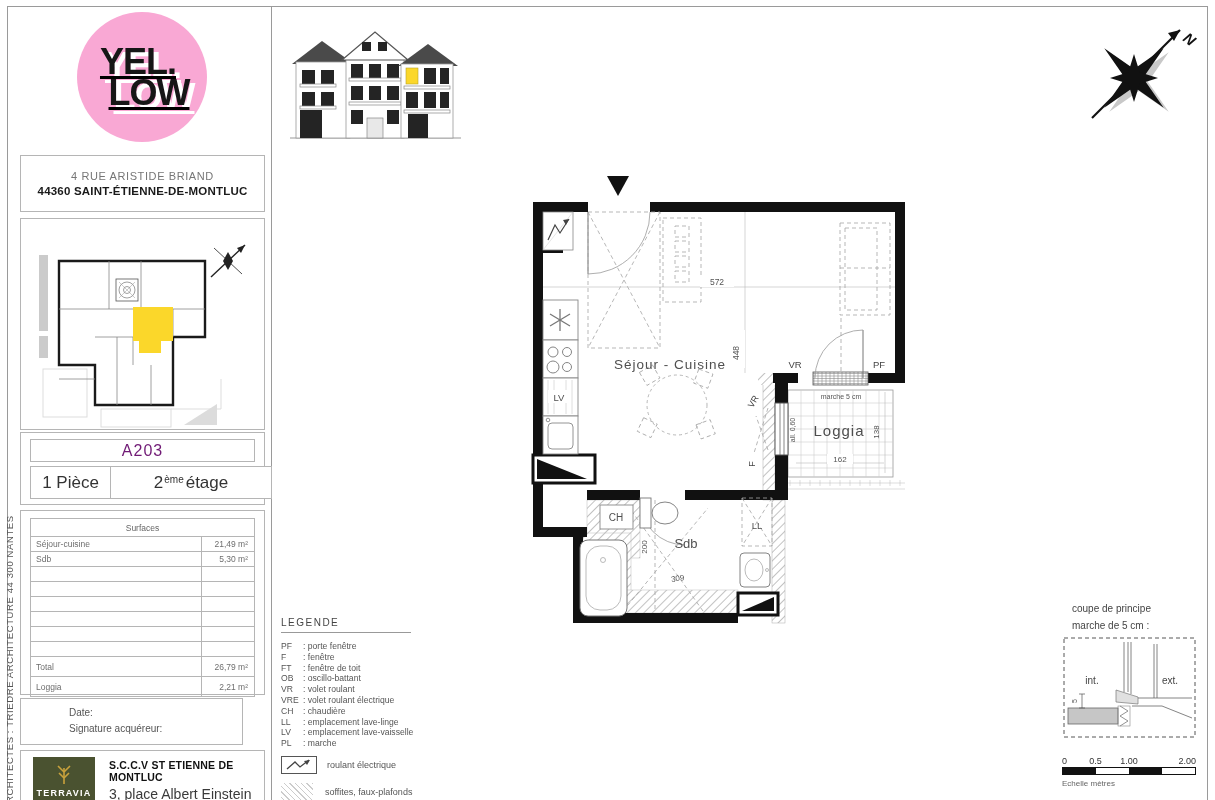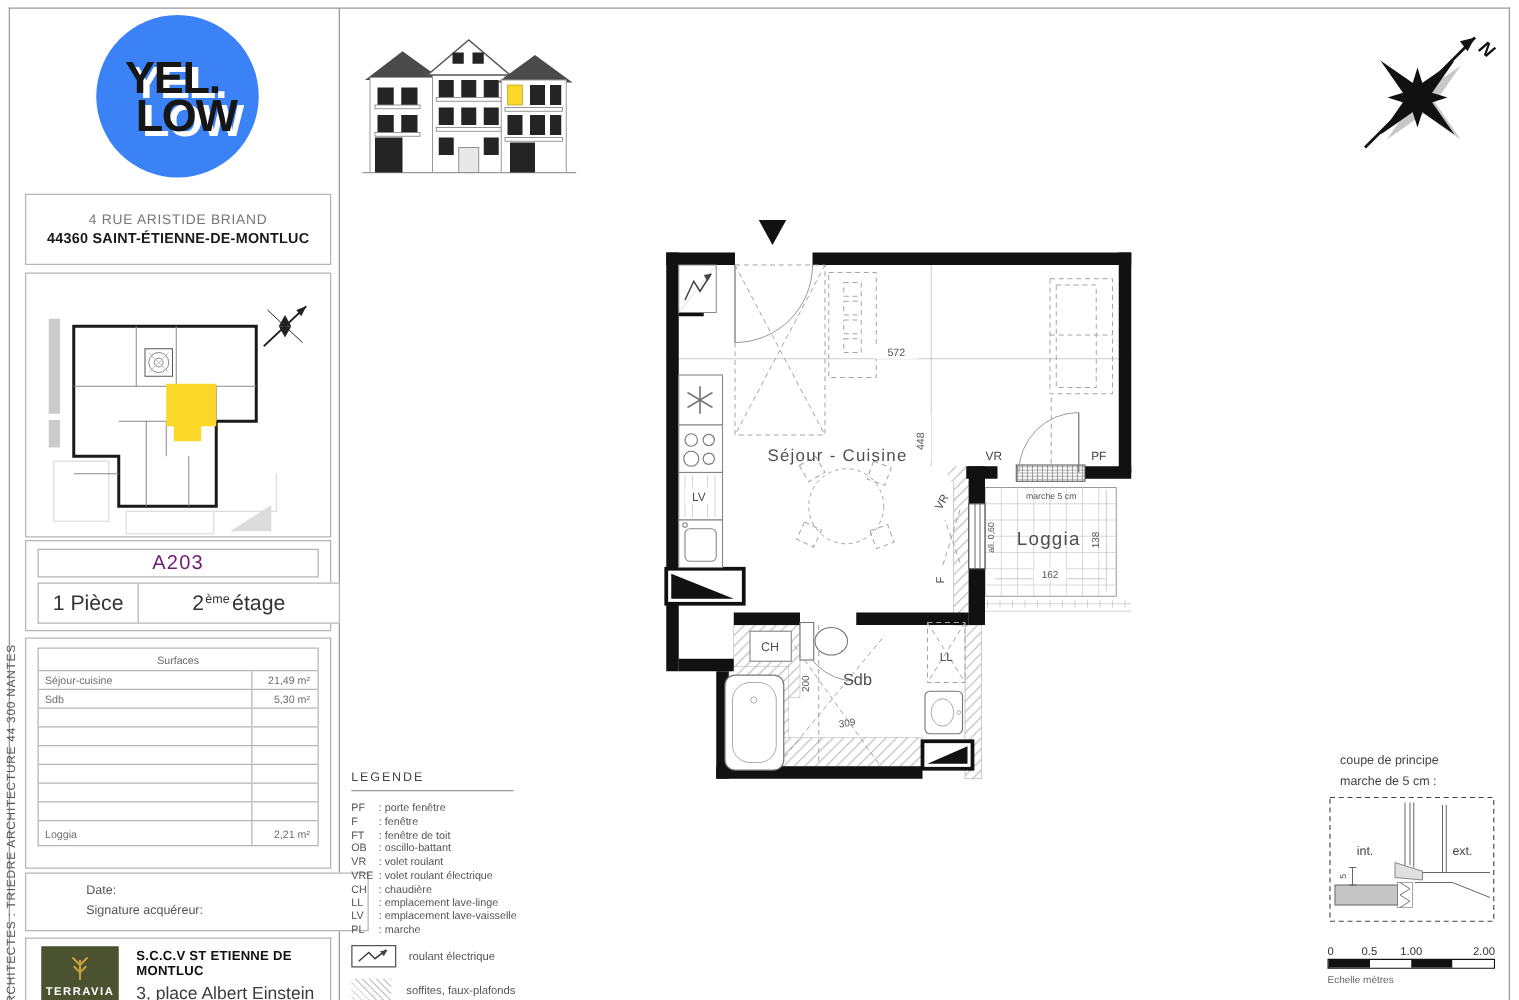--- a/index.html
+++ b/index.html
@@ -72,21 +72,21 @@
 
 <div class="sheet">
 
   <div class="hline" style="left:7px;top:6px;width:1201px;height:1px;"></div>
   <div class="vline" style="left:7px;top:6px;width:1px;height:794px;"></div>
   <div class="vline" style="left:1207px;top:6px;width:1px;height:794px;"></div>
   <div class="vline" style="left:271px;top:6px;width:1px;height:794px;"></div>
 
   <div class="arch-vert">ARCHITECTES : TRIEDRE ARCHITECTURE  44 300 NANTES</div>
 
-  <div class="logo-circle" style="background: #3b82f6;">
+  <div class="logo-circle" style="background: #f9a8d4; text-decoration: underline;">
     <span class="logo-l1">YEL.</span>
     <span class="logo-l2">LOW</span>
   </div>
 
   <div class="box addr" style="left:20px;top:155px;width:245px;height:57px;">
     <div class="l1">4 RUE ARISTIDE BRIAND</div>
     <div class="l2">44360 SAINT-ÉTIENNE-DE-MONTLUC</div>
   </div>
 
   <div class="box" style="left:20px;top:218px;width:245px;height:212px;">
@@ -161,27 +161,31 @@
         </div>
       <div class="srow">
           <span class="lab"></span>
           <span class="val"></span>
         </div>
       <div class="srow">
           <span class="lab"></span>
           <span class="val"></span>
         </div>
       <div class="srow tall">
+          <span class="lab">Total</span>
+          <span class="val">26,79 m²</span>
+        </div>
+      <div class="srow tall">
           <span class="lab">Loggia</span>
           <span class="val">2,21 m²</span>
         </div>
     </div>
   </div>
 
-  <div class="box sig" style="left:20px;top:698px;width:275px;height:47px;padding-left:48px;">
+  <div class="box sig" style="left:20px;top:698px;width:223px;height:47px;padding-left:48px;">
     <div>Date:</div>
     <div>Signature acquéreur:</div>
   </div>
 
   <div class="box" style="left:20px;top:750px;width:245px;height:50px;border-bottom:none;">
     <div class="tv-square" style="background: rgb(74, 82, 48);">
       <svg width="20" height="22" viewBox="0 0 20 22" style="margin-top:6px;">
         <g stroke="#c9a23c" stroke-width="1.6" fill="none">
           <path d="M10 21 V5"></path>
           <path d="M10 9 L4 3 M10 9 L16 3"></path>

